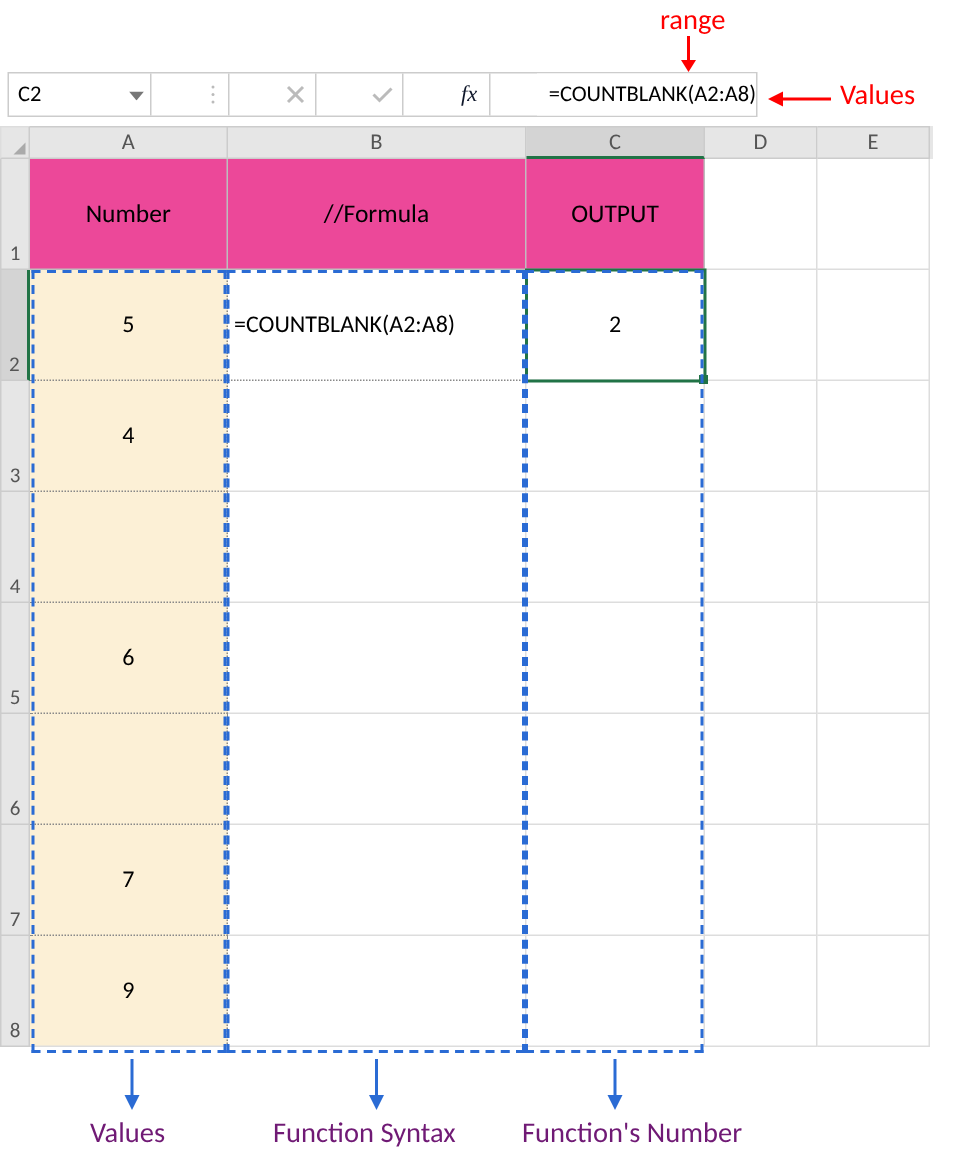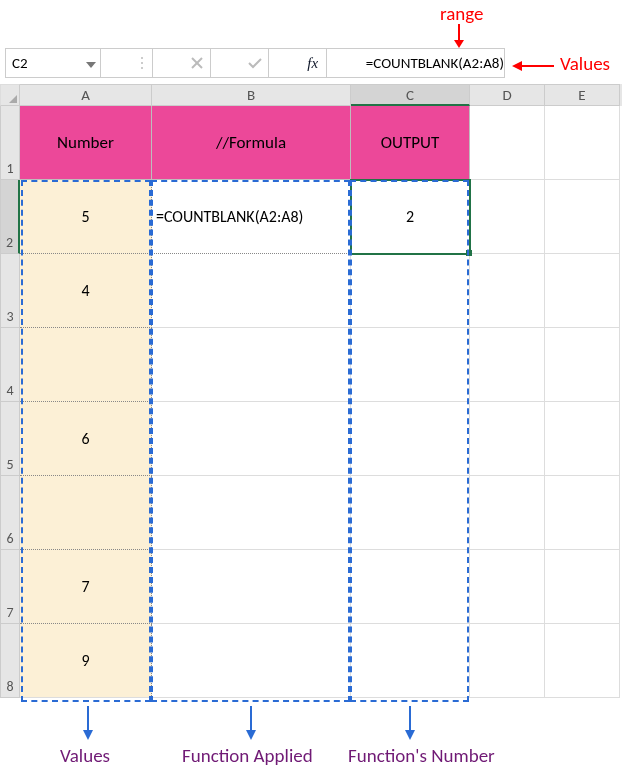--- a/index.html
+++ b/index.html
@@ -386,14 +386,14 @@
     </svg>
 </div>
 <div class="bot-arrow ba-c">
   <svg viewBox="0 0 16 34">
       <line x1="8" y1="0" x2="8" y2="26" stroke="#2a6bd4" stroke-width="2"></line>
       <polygon points="8,34 3,24 13,24" fill="#2a6bd4"></polygon>
     </svg>
 </div>
 
 <div class="bot-label bl-a">Values</div>
-<div class="bot-label bl-b">Function Applied</div>
+<div class="bot-label bl-b">Function Syntax</div>
 <div class="bot-label bl-c">Function's Number</div>
 
 </body></html>

